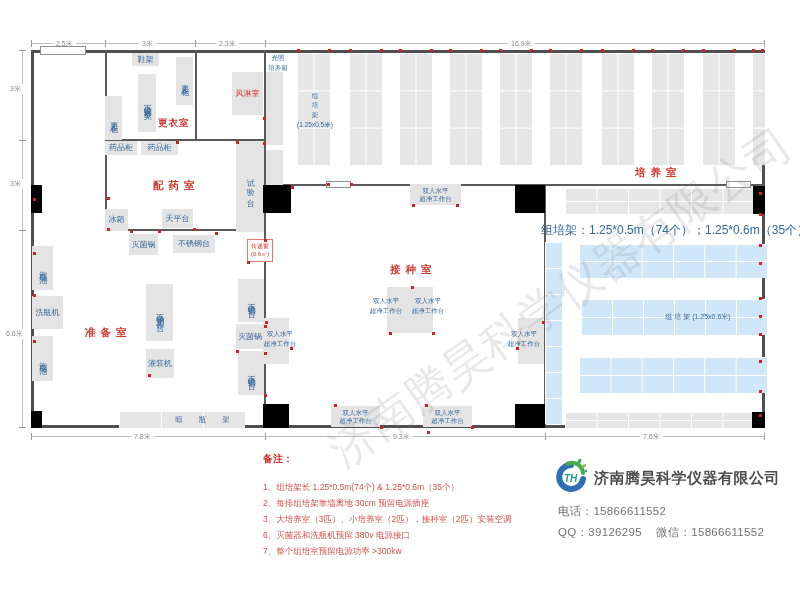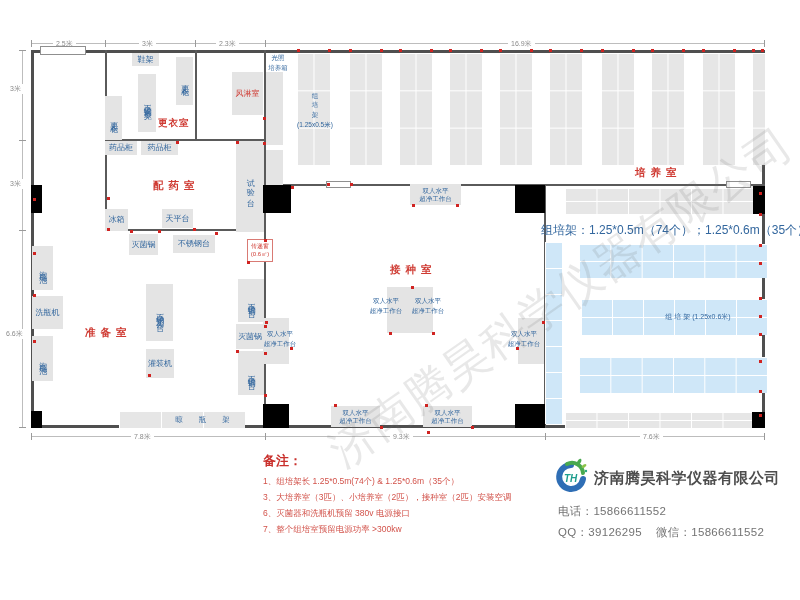--- a/index.html
+++ b/index.html
@@ -34,21 +34,21 @@
   .dimline{z-index:1;}
   .dimline.h{border-top:1px solid #bdbdbd;height:0;}
   .dimline.v{border-left:1px solid #bdbdbd;width:0;}
   .tick.v{border-left:1px solid #9a9a9a;width:0;height:7px;z-index:1;}
   .tick.h{border-top:1px solid #9a9a9a;height:0;width:7px;z-index:1;}
   .dim-label{font-size:7px;color:#8a8a8a;background:#fff;padding:0 3px;white-space:nowrap;z-index:2;}
   .watermark{left:352px;top:420px;transform:rotate(-35deg);transform-origin:0 100%;
              font-size:45px;letter-spacing:1px;color:rgba(110,110,110,0.16);white-space:nowrap;
              z-index:7;pointer-events:none;}
   .notes{left:263px;top:452px;width:300px;z-index:4;}
-  .notes-title{color:#c9302c;font-size:13px;font-weight:bold;margin-bottom:3px;}
+  .notes-title{color:#c9302c;font-size:10px;font-weight:bold;margin-bottom:13px;}
   .note-item{color:#d2524a;font-size:8.5px;line-height:16px;white-space:nowrap;}
   .company{left:552px;top:458px;width:230px;z-index:8;background:#fff;}
   .company-head{display:flex;align-items:center;}
   .company-name{font-size:15px;font-weight:bold;color:#4d4d4d;letter-spacing:0.5px;margin-left:4px;}
   .contact-line{font-size:11.5px;color:#737373;margin-top:6px;margin-left:6px;letter-spacing:0.3px;}
   .contact-line .gap{display:inline-block;width:14px;}
 </style>
 </head>
 <body>
 
@@ -243,20 +243,21 @@
       <div class="abs dim-label" style="left: 3px; top: 329px;">6.6米</div>
       <div class="abs dim-label" style="left: 131px; top: 432px;">7.8米</div>
       <div class="abs dim-label" style="left: 390px; top: 432px;">9.3米</div>
       <div class="abs dim-label" style="left: 640px; top: 432px;">7.6米</div>
     </div>
 
   <div class="abs notes">
     <div class="notes-title">备注：</div>
     <div id="notes-list">
         <div class="note-item">1、组培架长 1.25*0.5m(74个) &amp; 1.25*0.6m（35个）</div>
+        <div class="note-item">2、每排组培架靠墙离地 30cm 预留电源插座</div>
         <div class="note-item">3、大培养室（3匹）、小培养室（2匹），接种室（2匹）安装空调</div>
         <div class="note-item">6、灭菌器和洗瓶机预留 380v 电源接口</div>
         <div class="note-item">7、整个组培室预留电源功率 &gt;300kw</div>
       </div>
   </div>
 
   <div class="abs company">
     <div class="company-head">
       <svg width="38" height="40" viewBox="0 0 38 40">
         <path d="M19 7 A12 12 0 1 0 31 21" fill="none" stroke="#2f6eb5" stroke-width="6" stroke-linecap="round"></path>

